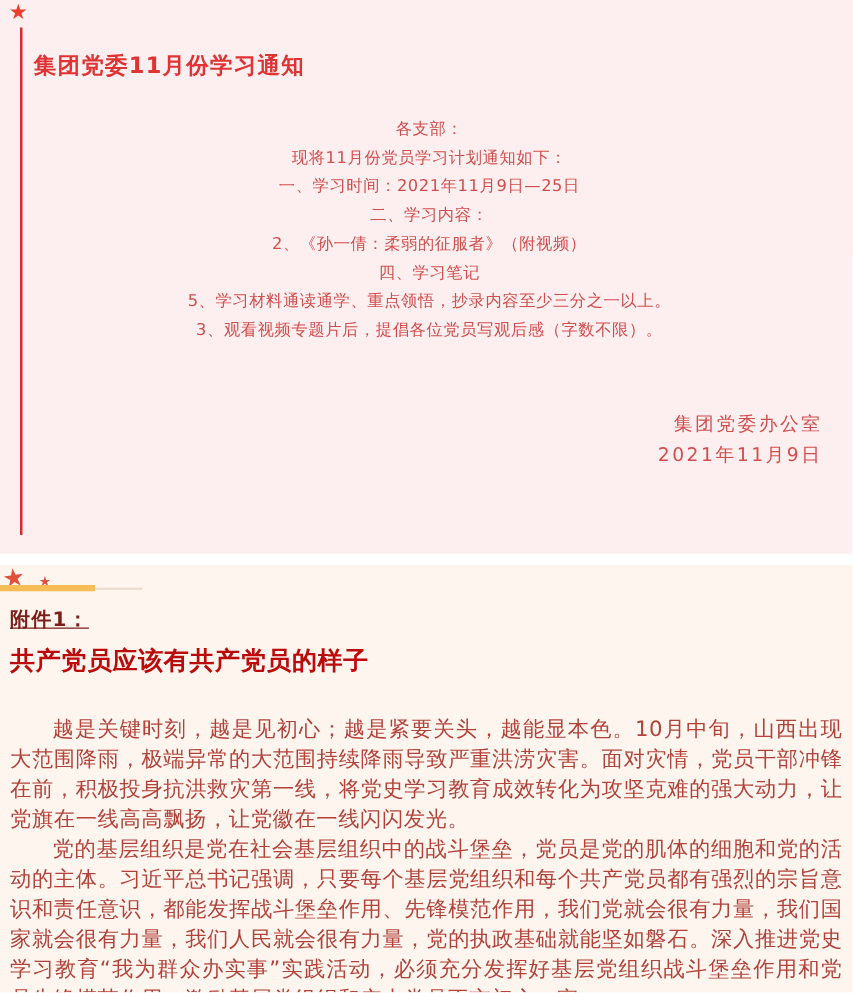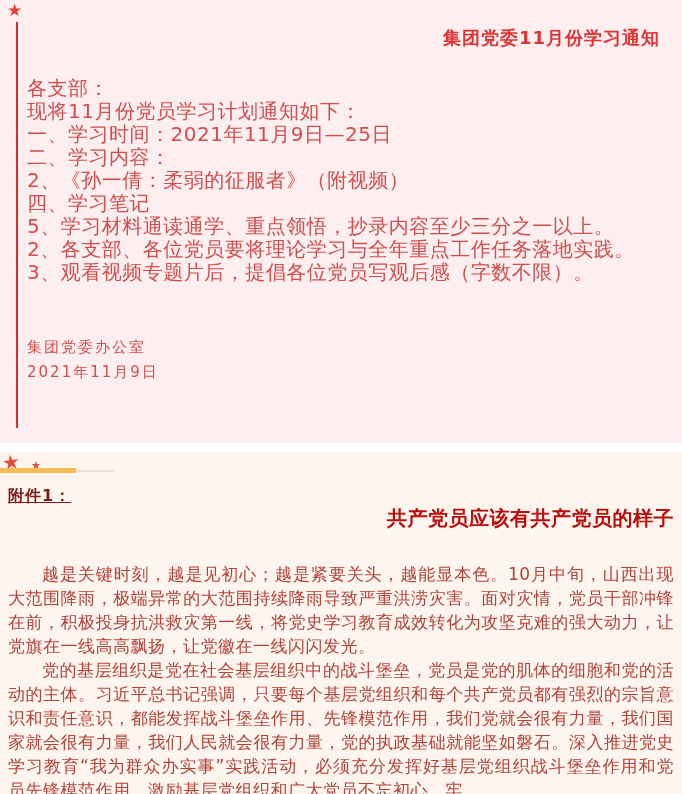--- a/index.html
+++ b/index.html
@@ -21,38 +21,39 @@
   }
   .corner-star {
     position: absolute; left: 7px; top: 0px;
     color: #e8402f; font-size: 17px; line-height: 20px;
   }
   .red-line {
     position: absolute; left: 16px; top: 22px;
     width: 2px; height: 406px; background: #d42f2f;
   }
   .notice-title {
-    margin-top: 27px;
-    text-align: right;
+    margin-top: 42px;
+    text-align: left;
     color: #e03434;
     font-size: 18px; font-weight: bold;
     letter-spacing: 1px;
     line-height: 21px;
   }
   .notice-body { margin-top: 29px; }
   .nline {
     color: #d24d4d;
-    font-size: 20px;
+    font-size: 13px;
     line-height: 23px;
     letter-spacing: 0.5px;
     white-space: nowrap;
+    text-align: center;
   }
   .signature {
     margin-top: 51px;
-    text-align: left;
+    text-align: right;
     padding-right: 2px;
   }
   .signature p {
     color: #d24d4d;
     font-size: 15px;
     line-height: 25px;
     letter-spacing: 2px;
   }
 
   
@@ -87,22 +88,22 @@
   }
   .attach-label {
     margin-top: 34px;
     color: #7c1e1c;
     font-size: 16px; font-weight: bold;
     line-height: 20px;
     letter-spacing: 1px;
     text-decoration: underline;
   }
   .attach-title {
-    margin-top: 1px;
-    text-align: right;
+    margin-top: 11px;
+    text-align: left;
     color: #bb0b0b;
     font-size: 20px; font-weight: bold;
     line-height: 22px;
     letter-spacing: 0.5px;
   }
   .attach-body { margin-top: 33px; }
   .apara {
     color: #b2423a;
     font-size: 17px;
     line-height: 24px;
@@ -123,21 +124,20 @@
     <h1 class="notice-title">集团党委11月份学习通知</h1>
 
     <div class="notice-body">
       <p class="nline">各支部：</p>
       <p class="nline">现将11月份党员学习计划通知如下：</p>
       <p class="nline">一、学习时间：2021年11月9日—25日</p>
       <p class="nline">二、学习内容：</p>
       <p class="nline">2、《孙一倩：柔弱的征服者》（附视频）</p>
       <p class="nline">四、学习笔记</p>
       <p class="nline">5、学习材料通读通学、重点领悟，抄录内容至少三分之一以上。</p>
-      <p class="nline">2、各支部、各位党员要将理论学习与全年重点工作任务落地实践。</p>
       <p class="nline">3、观看视频专题片后，提倡各位党员写观后感（字数不限）。</p>
     </div>
 
     <div class="signature">
       <p>集团党委办公室</p>
       <p>2021年11月9日</p>
     </div>
   </section>
 
   <div class="gap-band"></div>

